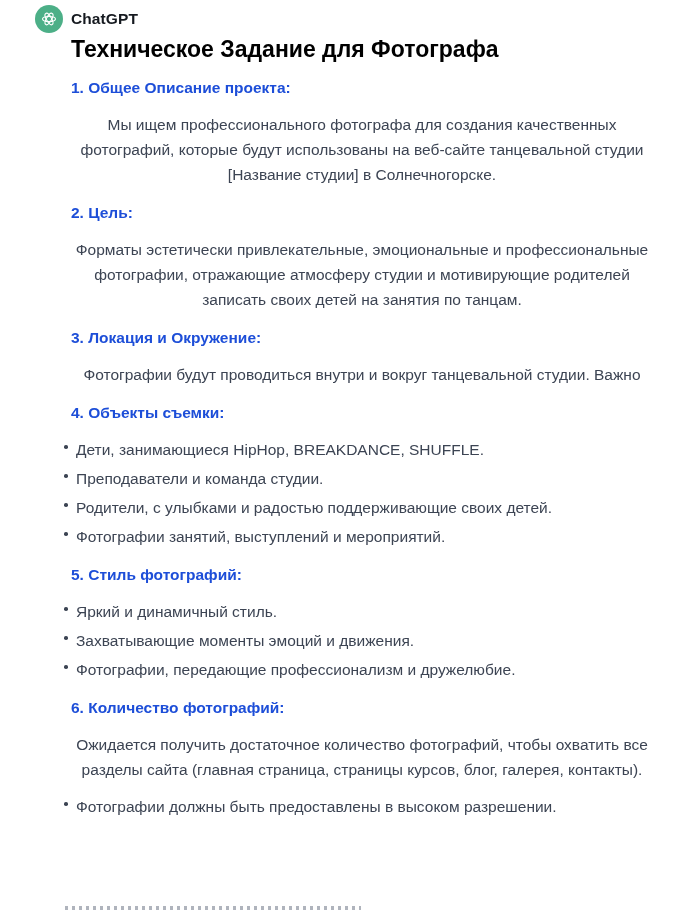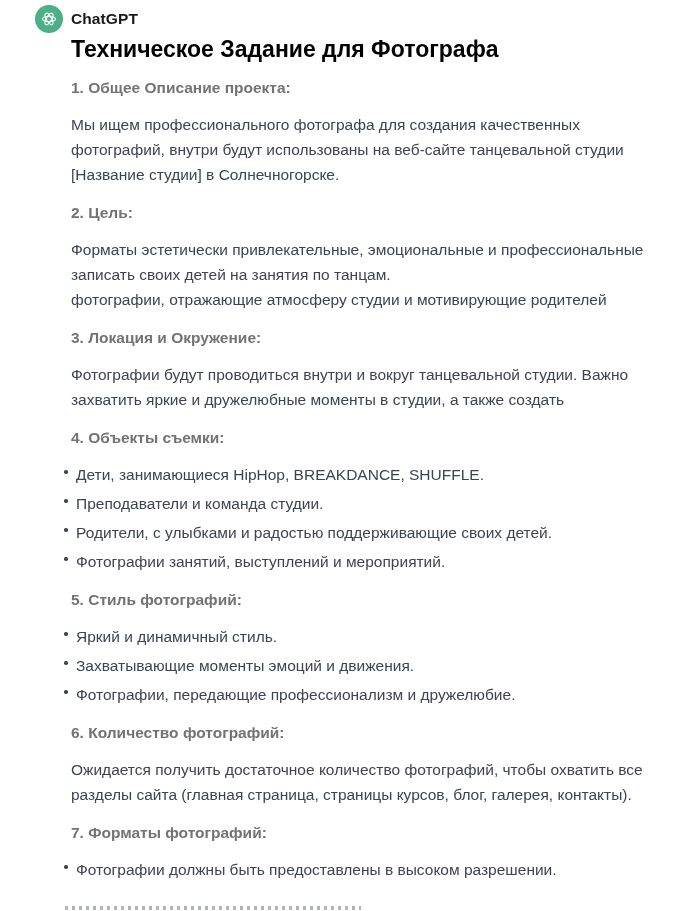--- a/index.html
+++ b/index.html
@@ -34,25 +34,25 @@
   }
 
   .doc {
     margin-left: 63px;
     width: 582px;
     color: #3c4453;
   }
   .sec-heading {
     margin: 13px 0 12px 0;
     font-size: 15.5px; font-weight: 700;
-    line-height: 25px; color: #737373;
+    line-height: 25px; color: #1d4ed8;
   }
   .section:first-of-type .sec-heading { margin-top: 14px; }
   .pline {
-    font-size: 15.5px; line-height: 25px; margin: 0;
+    font-size: 15.5px; line-height: 25px; margin: 0; text-align: center;
   }
   ul.blist {
     list-style: none;
     margin: 12px 0 0 0; padding: 0;
   }
   ul.blist li {
     position: relative;
     padding-left: 5px;
     font-size: 15.5px; line-height: 25px;
     margin-bottom: 4px;
@@ -92,35 +92,34 @@
     <div class="app-name">ChatGPT</div>
   </div>
 
   <div class="doc-title">Техническое Задание для Фотографа</div>
 
   <div class="doc">
 
     <div class="section">
       <div class="sec-heading">1. Общее Описание проекта:</div>
       <div class="pline">Мы ищем профессионального фотографа для создания качественных</div>
-      <div class="pline">фотографий, внутри будут использованы на веб-сайте танцевальной студии</div>
+      <div class="pline">фотографий, которые будут использованы на веб-сайте танцевальной студии</div>
       <div class="pline">[Название студии] в Солнечногорске.</div>
     </div>
 
     <div class="section">
       <div class="sec-heading">2. Цель:</div>
       <div class="pline">Форматы эстетически привлекательные, эмоциональные и профессиональные</div>
+      <div class="pline">фотографии, отражающие атмосферу студии и мотивирующие родителей</div>
       <div class="pline">записать своих детей на занятия по танцам.</div>
-      <div class="pline">фотографии, отражающие атмосферу студии и мотивирующие родителей</div>
     </div>
 
     <div class="section">
       <div class="sec-heading">3. Локация и Окружение:</div>
       <div class="pline">Фотографии будут проводиться внутри и вокруг танцевальной студии. Важно</div>
-      <div class="pline">захватить яркие и дружелюбные моменты в студии, а также создать</div>
     </div>
 
     <div class="section">
       <div class="sec-heading">4. Объекты съемки:</div>
       <ul class="blist">
         <li>Дети, занимающиеся HipHop, BREAKDANCE, SHUFFLE.</li>
         <li>Преподаватели и команда студии.</li>
         <li>Родители, с улыбками и радостью поддерживающие своих детей.</li>
         <li>Фотографии занятий, выступлений и мероприятий.</li>
       </ul>
@@ -135,21 +134,20 @@
       </ul>
     </div>
 
     <div class="section">
       <div class="sec-heading">6. Количество фотографий:</div>
       <div class="pline">Ожидается получить достаточное количество фотографий, чтобы охватить все</div>
       <div class="pline">разделы сайта (главная страница, страницы курсов, блог, галерея, контакты).</div>
     </div>
 
     <div class="section">
-      <div class="sec-heading">7. Форматы фотографий:</div>
       <ul class="blist">
         <li>Фотографии должны быть предоставлены в высоком разрешении.</li>
       </ul>
     </div>
 
   </div>
 
   <div class="clipped-line"></div>
 
 </div>

